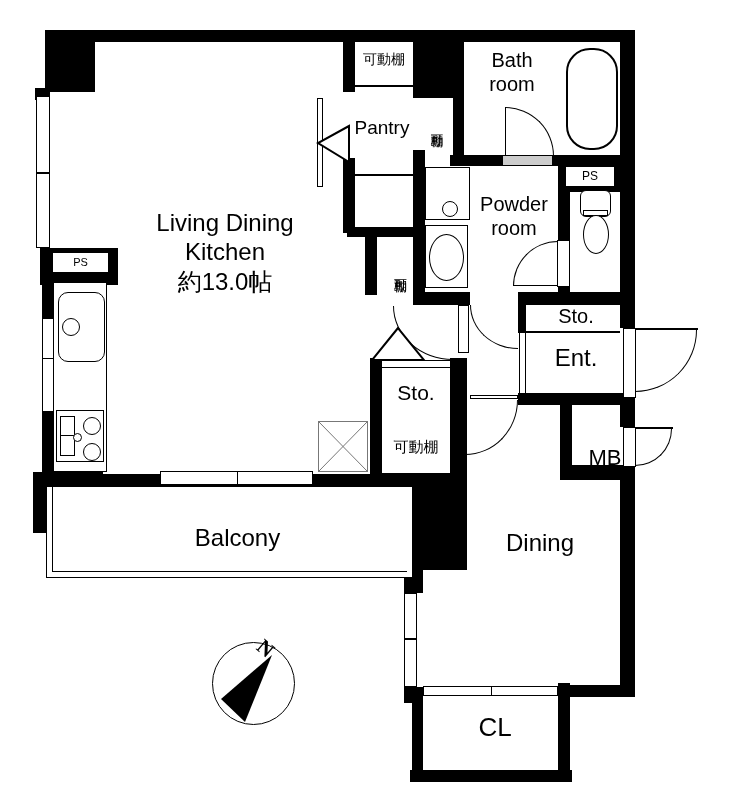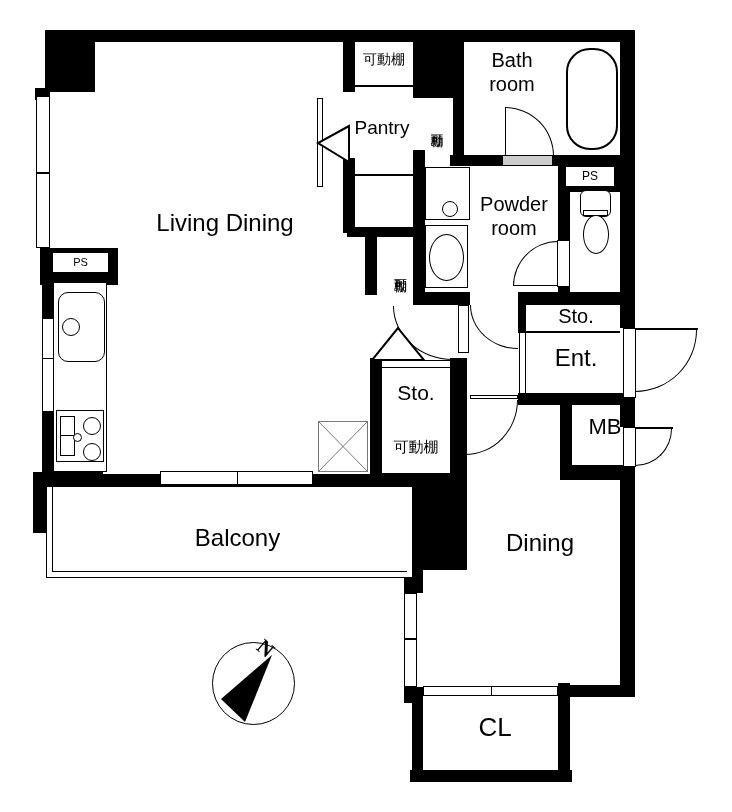--- a/index.html
+++ b/index.html
@@ -138,38 +138,40 @@
     </div>
 
   <div class="abs" style="left:212px;top:642px;width:83px;height:83px;border:1.5px solid #000;border-radius:50%"></div>
   <svg class="abs" style="left:212px;top:642px" width="83" height="83" viewBox="0 0 83 83">
       <polygon points="60,13 9,57 33,80" fill="#000000"></polygon>
     </svg>
   <div class="abs lbl" style="left:252px;top:636px;width:26px;height:26px;font-family:'Liberation Serif','DejaVu Serif',serif;font-size:21px;font-weight:bold;transform:rotate(40deg)">N</div>
 
   <div class="abs lbl" style="left:120px;top:208px;width:210px;font-size:24px;line-height:1.22">
     <div>Living Dining</div>
+    <div>Kitchen</div>
+    <div>約13.0帖</div>
   </div>
   <div class="abs lbl" style="left:466px;top:48px;width:92px;font-size:20px">
     <div>Bath</div>
     <div>room</div>
   </div>
   <div class="abs lbl" style="left:462px;top:192px;width:104px;font-size:20px">
     <div>Powder</div>
     <div>room</div>
   </div>
   <div class="abs lbl" style="left:350px;top:117px;width:64px;font-size:19px">Pantry</div>
   <div class="abs lbl" style="left:353px;top:51px;width:62px;font-size:14px">可動棚</div>
   <div class="abs lbl vert" style="left:418px;top:98px;width:25px;height:54px;font-size:12.5px">可動棚</div>
   <div class="abs lbl vert" style="left:382px;top:240px;width:25px;height:58px;font-size:13px">可動棚</div>
   <div class="abs lbl" style="left:382px;top:438px;width:68px;font-size:15px">可動棚</div>
   <div class="abs lbl" style="left:386px;top:380px;width:60px;font-size:21px">Sto.</div>
   <div class="abs lbl" style="left:546px;top:304px;width:60px;font-size:20px">Sto.</div>
   <div class="abs lbl" style="left:536px;top:344px;width:80px;font-size:24px">Ent.</div>
-  <div class="abs lbl" style="left:581px;top:414px;width:48px;font-size:22px">MB</div>
+  <div class="abs lbl" style="left:581px;top:445px;width:48px;font-size:22px">MB</div>
   <div class="abs lbl" style="left:53px;top:253px;width:55px;height:19px;font-size:11px;line-height:19px">PS</div>
   <div class="abs lbl" style="left:566px;top:167px;width:48px;height:19px;font-size:12px;line-height:19px">PS</div>
   <div class="abs lbl" style="left:450px;top:529px;width:180px;font-size:24px;line-height:1.2">
     <div>Dining</div>
   </div>
   <div class="abs lbl" style="left:462px;top:712px;width:66px;font-size:26px">CL</div>
   <div class="abs lbl" style="left:140px;top:524px;width:195px;font-size:24px">Balcony</div>
 
 </div>
 

